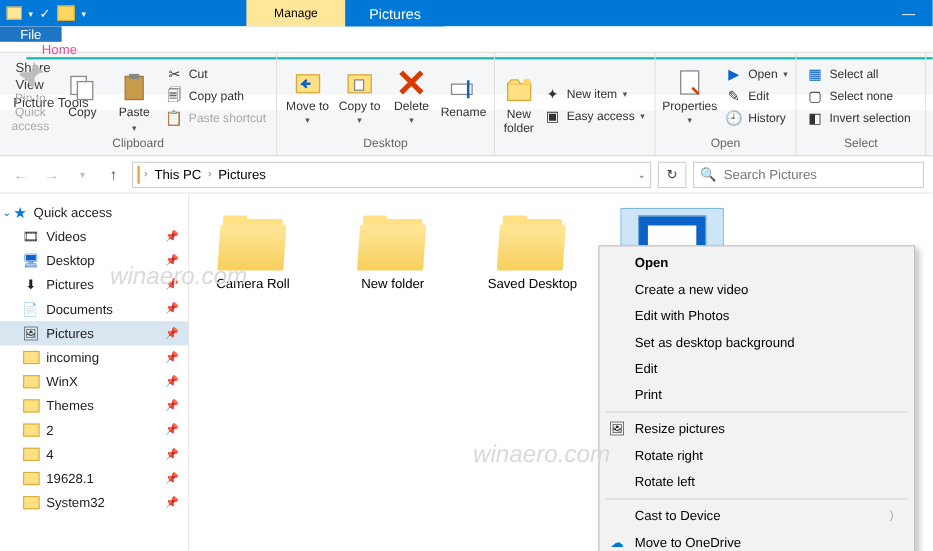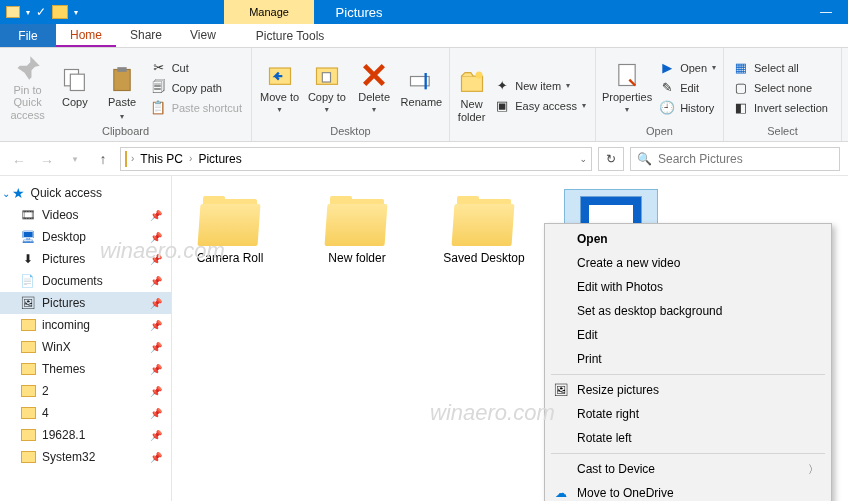--- a/index.html
+++ b/index.html
@@ -11,24 +11,24 @@
 .titlebar .qat .folder-icon-rect { width: 14px; height: 12px; background: #ffe699; border: 1px solid #cda850; }
 .titlebar .qat .check-icon { color: #fff; font-size: 12px; }
 .titlebar .qat .folder-square { width: 16px; height: 14px; background: #ffd75e; border: 1px solid #d6a93a; }
 .titlebar .qat .dd { color: #fff; font-size: 8px; }
 .titlebar .ctxtab { margin-left: 140px; width: 90px; background: #ffe699; color: #000; font-size: 11px; display: flex; align-items: center; justify-content: center; }
 .titlebar .titletab { width: 90px; background: #0078d7; color: #fff; font-size: 13px; display: flex; align-items: center; justify-content: center; }
 .titlebar .spacer { flex: 1; }
 .titlebar .wctl { width: 44px; display: flex; align-items: center; justify-content: center; color: #fff; font-size: 12px; }
 
 
-.tabs { height: 24px; background: #fff; border-bottom: 1px solid #d9d9d9; display: flex; align-items: stretch; }
+.tabs { height: 24px; background: #fff; border-bottom: 1px solid #d9d9d9; display: flex; align-items: stretch; flex-direction: column; }
 .tabs .file { width: 56px; background: #1e74c5; color: #fff; display: flex; align-items: center; justify-content: center; font-size: 12px; }
 .tabs .tab { padding: 0 14px; display: flex; align-items: center; color: #3c3c3c; font-size: 12px; border-bottom: 2px solid transparent; }
-.tabs .tab.active { border-bottom: 2px solid #a21caf; color: #c2410c; }
+.tabs .tab.active { border-bottom: 2px solid #14b8a6; color: #ec4899; margin-left: 24px; }
 .tabs .ctx { padding: 0 12px; display: flex; align-items: center; color: #3c3c3c; background: #fff; }
 
 
 .ribbon { height: 94px; background: #f5f6f7; border-bottom: 1px solid #d9d9d9; display: flex; }
 .group { border-right: 1px solid #e2e2e2; display: flex; flex-direction: column; padding: 2px 6px 0 6px; }
 .group-body { flex: 1; display: flex; align-items: center; gap: 4px; }
 .group-label { height: 16px; font-size: 11px; color: #666; text-align: center; }
 .bigbtn { width: 54px; height: 70px; display: flex; flex-direction: column; align-items: center; justify-content: center; gap: 2px; font-size: 11px; color: #333; text-align: center; line-height: 1.15; position:relative; }
 .bigbtn.disabled { color: #a9a9a9; }
 .bigbtn .ic { width: 28px; height: 28px; display: flex; align-items: center; justify-content: center; }

